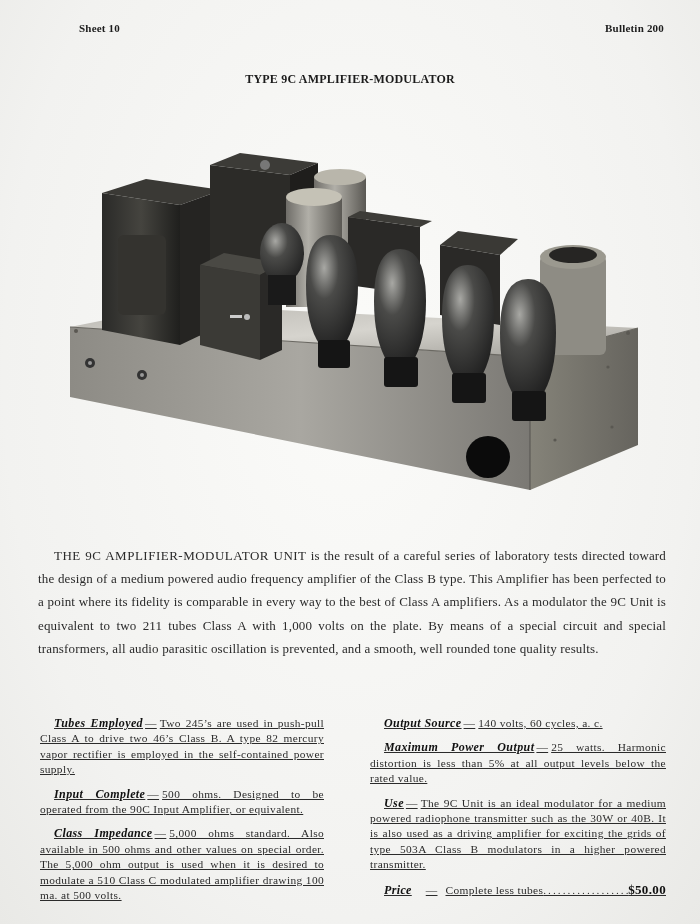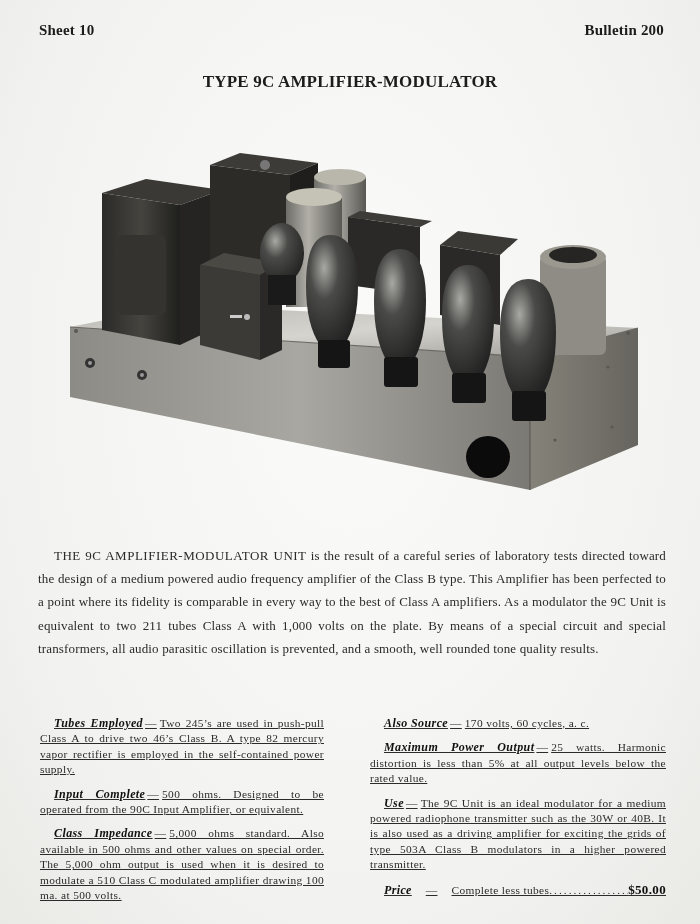--- a/index.html
+++ b/index.html
@@ -18,34 +18,35 @@
     .page {
       position: absolute;
       inset: 0;
       background: radial-gradient(ellipse at 50% 40%, #fbfbf9 0%, #f2f2f0 70%, #e9e9e6 100%);
     }
     .header-left, .header-right {
       position: absolute;
       top: 22px;
       font-family: "Liberation Serif", serif;
       font-weight: bold;
-      font-size: 15px;
+      font-size: 11px;
       letter-spacing: 0.2px;
+      margin-left: 40px;
     }
     .header-left { left: 39px; }
     .header-right { right: 36px; }
     .title {
       position: absolute;
       top: 72px;
       left: 0;
       width: 700px;
       text-align: center;
       font-family: "Liberation Serif", serif;
       font-weight: bold;
-      font-size: 17px;
+      font-size: 12px;
       letter-spacing: 0.2px;
     }
 
     
     .photo {
       position: absolute;
       left: 60px;
       top: 135px;
       width: 600px;
       height: 370px;
@@ -99,21 +100,21 @@
       align-items: baseline;
       justify-content: flex-end;
     }
     .price .label {
       font-weight: bold;
       font-style: italic;
       font-size: 12px;
       color: #111;
       white-space: nowrap;
     }
-    .price .desc { margin-left: 14px; white-space: nowrap; text-indent: 0; }
+    .price .desc { margin-left: 8px; white-space: nowrap; text-indent: 0; }
     .price .dots {
       flex: 1;
       overflow: hidden;
       white-space: nowrap;
       text-indent: 0;
       letter-spacing: 2px;
     }
     .price .dots::after {
       content: "....................................................";
     }
@@ -254,21 +255,21 @@
     <p class="spec">
       <span class="label">Input Complete</span><span class="dash">—</span><span>500 ohms. Designed to be operated from the 90C Input Amplifier, or equivalent.</span>
     </p>
     <p class="spec">
       <span class="label">Class Impedance</span><span class="dash">—</span><span>5,000 ohms standard. Also available in 500 ohms and other values on special order. The 5,000 ohm output is used when it is desired to modulate a 510 Class C modulated amplifier drawing 100 ma. at 500 volts.</span>
     </p>
   </div>
 
   <div class="col right">
     <p class="spec">
-      <span class="label">Also Source</span><span class="dash">—</span><span>170 volts, 60 cycles, a. c.</span>
+      <span class="label">Output Source</span><span class="dash">—</span><span>140 volts, 60 cycles, a. c.</span>
     </p>
     <p class="spec">
       <span class="label">Maximum Power Output</span><span class="dash">—</span><span>25 watts. Harmonic distortion is less than 5% at all output levels below the rated value.</span>
     </p>
     <p class="spec">
       <span class="label">Use</span><span class="dash">—</span><span>The 9C Unit is an ideal modulator for a medium powered radiophone transmitter such as the 30W or 40B. It is also used as a driving amplifier for exciting the grids of type 503A Class B modulators in a higher powered transmitter.</span>
     </p>
     <div class="price">
       <span class="label">Price</span>
         <span class="dash">—</span>

